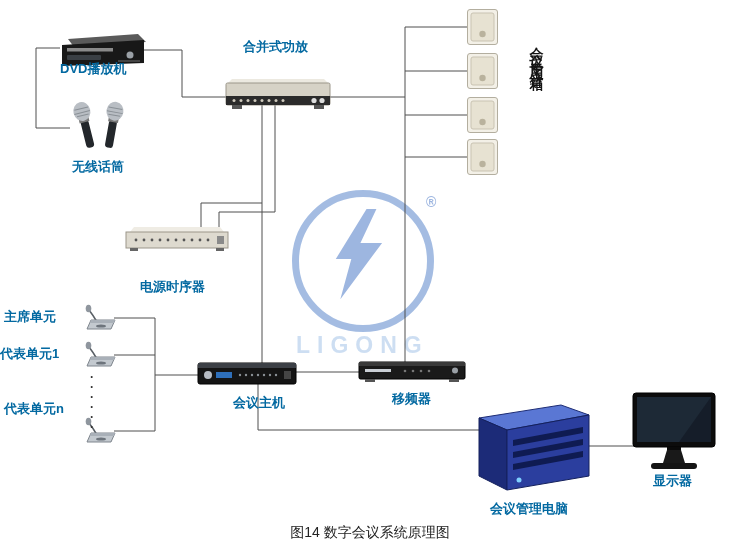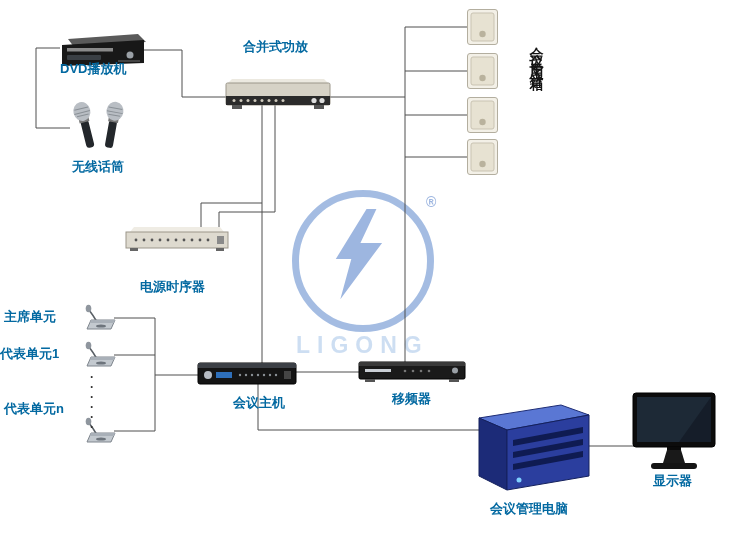--- a/index.html
+++ b/index.html
@@ -259,14 +259,15 @@
       <rect x="1" y="1" width="82" height="54" rx="3" fill="#0c0c0c" stroke="#000"></rect>
       <rect x="5" y="5" width="74" height="45" fill="#151d29"></rect>
       <polygon points="5,5 79,5 47,50 5,50" fill="#1d2936"></polygon>
       <rect x="35" y="55" width="14" height="3" fill="#0a0a0a"></rect>
       <polygon points="35,58 49,58 53,71 31,71" fill="#191919"></polygon>
       <rect x="19" y="71" width="46" height="6" rx="3" fill="#141414"></rect>
     </svg>
   </div>
   <div class="lbl" style="left:653px;top:472px;">显示器</div>
 
+  <div class="caption">图14 数字会议系统原理图</div>
 
 </div>
 
 </body></html>

